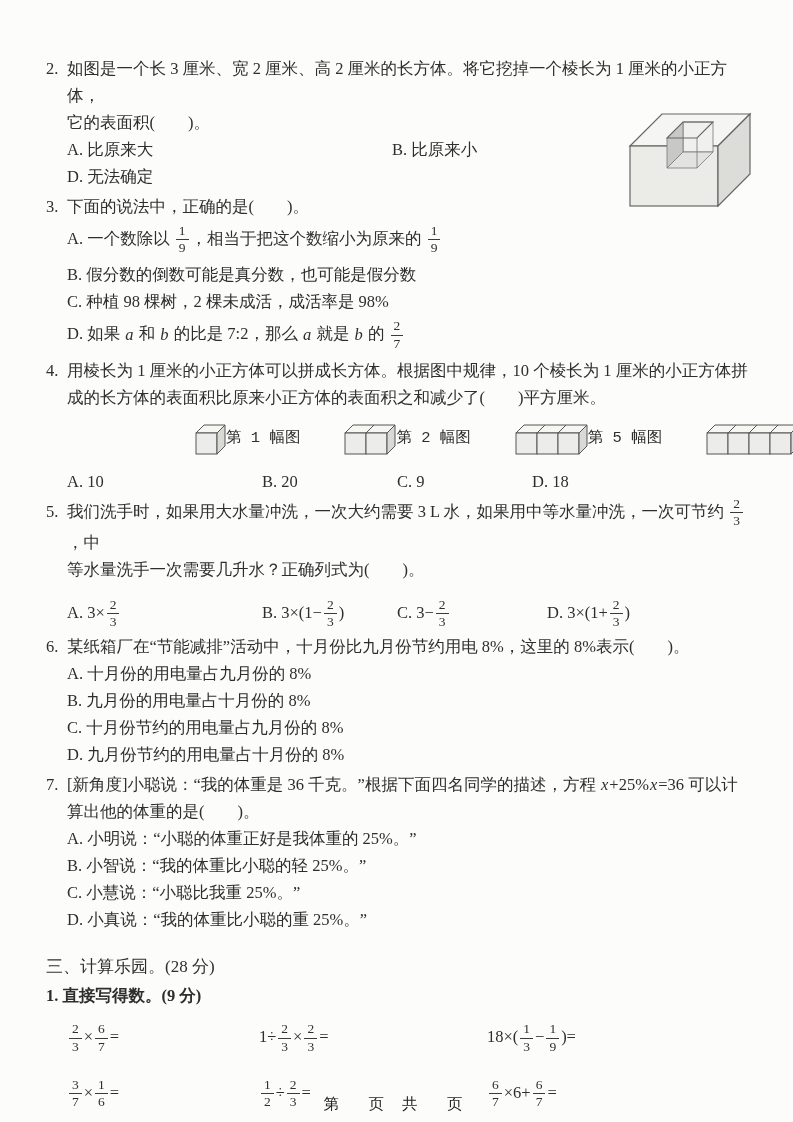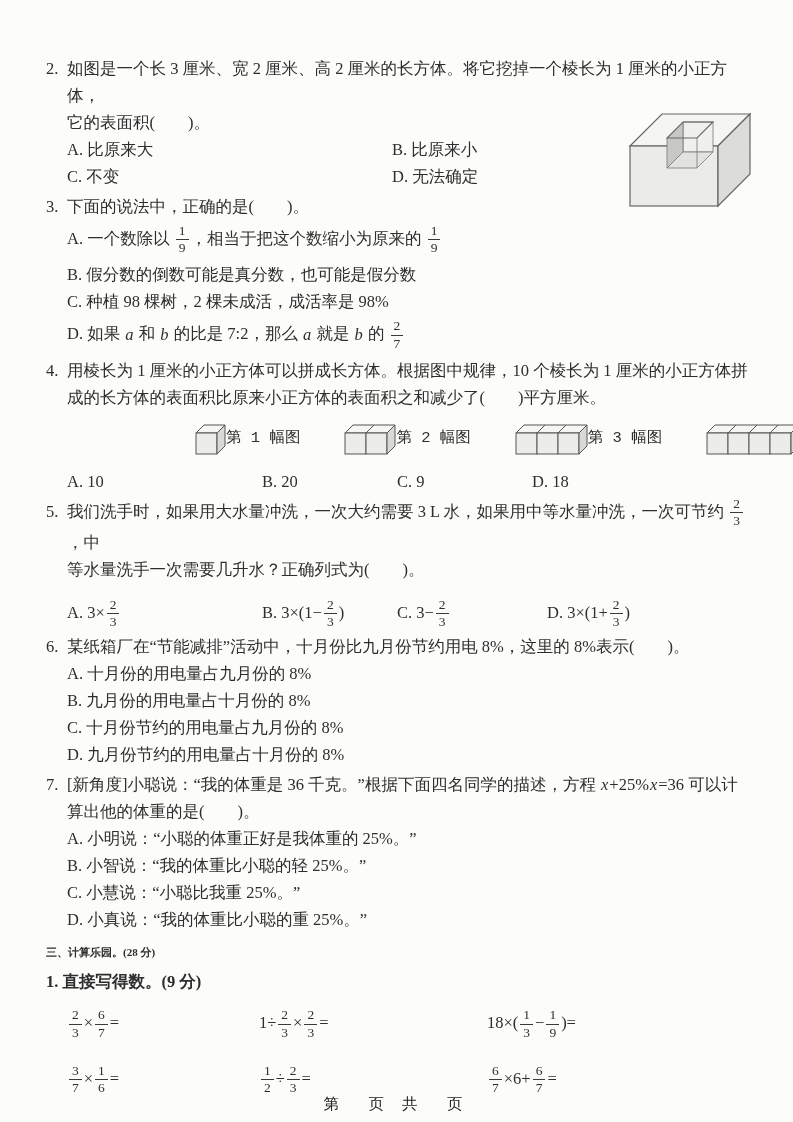--- a/index.html
+++ b/index.html
@@ -25,21 +25,21 @@
   .optline{display:block;}
   .optline.tall{margin:5px 0 5px 21px;}
   .figrow{display:flex;align-items:flex-end;gap:44px;padding-left:128px;margin:8px 0 4px 21px;}
   .fig{display:flex;align-items:flex-start;font-family:Liberation Mono, monospace;}
   .figlabel{font-size:15.5px;line-height:20px;margin-top:4px;white-space:nowrap;}
   .figdots{align-self:center;padding-bottom:18px;font-weight:bold;letter-spacing:1px;}
   .frac{display:inline-flex;flex-direction:column;align-items:center;vertical-align:middle;line-height:1.05;font-size:13.5px;margin:0 2px;transform:translateY(-1px);}
   .fnum{display:block;padding:0 3px 1px;}
   .fden{display:block;border-top:1px solid #3a3a3a;padding:1px 3px 0;}
   i.mvar{font-style:italic;font-family:"Liberation Serif",serif;padding:0 1px;}
-  .sec-title{font-weight:bold;font-size:11px;margin-top:6px;}
+  .sec-title{font-weight:normal;font-size:17px;margin-top:20px;}
   .sec-sub{font-weight:bold;margin-top:2px;}
   .calc{display:grid;grid-template-columns:192px 228px auto;row-gap:24px;margin-top:14px;}
   .calc span{white-space:nowrap;}
   .cuboid{position:absolute;left:618px;top:98px;}
   .footer{position:absolute;bottom:5px;left:0;width:100%;text-align:center;font-size:15.5px;letter-spacing:7px;color:#222;}
 </style>
 </head>
 <body>
 
 <div class="page">
@@ -61,21 +61,20 @@
 
     <div class="q">
       <div class="qline first">
         <span class="qnum">2.</span>
         <span>如图是一个长 3 厘米、宽 2 厘米、高 2 厘米的长方体。将它挖掉一个棱长为 1 厘米的小正方体，</span>
       </div>
       <div class="qline cont">它的表面积(　　)。</div>
       <div class="opts grid2">
         <span>A. 比原来大</span>
         <span>B. 比原来小</span>
-        <span>C. 不变</span>
         <span>D. 无法确定</span>
       </div>
     </div>
 
     <div class="q">
       <div class="qline first">
         <span class="qnum">3.</span>
         <span>下面的说法中，正确的是(　　)。</span>
       </div>
       <div class="optline tall">A. 一个数除以 <span class="frac">
@@ -121,21 +120,21 @@
         <div class="fig">
           <span class="cubestrip"><svg width="73" height="31" viewBox="0 0 73 31">
                 <polygon points="1,9 9,1 30,1 22,9" fill="#f6f6f3" stroke="#555" stroke-width="1"></polygon>
                 <rect x="1" y="9" width="21" height="21" fill="#ececea" stroke="#555" stroke-width="1"></rect>
                 <polygon points="22,9 30,1 51,1 43,9" fill="#f6f6f3" stroke="#555" stroke-width="1"></polygon>
                 <rect x="22" y="9" width="21" height="21" fill="#ececea" stroke="#555" stroke-width="1"></rect>
                 <polygon points="43,9 51,1 72,1 64,9" fill="#f6f6f3" stroke="#555" stroke-width="1"></polygon>
                 <rect x="43" y="9" width="21" height="21" fill="#ececea" stroke="#555" stroke-width="1"></rect>
                 <polygon points="64,9 72,1 72,22 64,30" fill="#d9d9d6" stroke="#555" stroke-width="1"></polygon>
               </svg></span>
-          <span class="figlabel">第 3 幅图</span>
+          <span class="figlabel">第 5 幅图</span>
         </div>
         <div class="fig">
           <span class="cubestrip"><svg width="94" height="31" viewBox="0 0 94 31">
                 <polygon points="1,9 9,1 30,1 22,9" fill="#f6f6f3" stroke="#555" stroke-width="1"></polygon>
                 <rect x="1" y="9" width="21" height="21" fill="#ececea" stroke="#555" stroke-width="1"></rect>
                 <polygon points="22,9 30,1 51,1 43,9" fill="#f6f6f3" stroke="#555" stroke-width="1"></polygon>
                 <rect x="22" y="9" width="21" height="21" fill="#ececea" stroke="#555" stroke-width="1"></rect>
                 <polygon points="43,9 51,1 72,1 64,9" fill="#f6f6f3" stroke="#555" stroke-width="1"></polygon>
                 <rect x="43" y="9" width="21" height="21" fill="#ececea" stroke="#555" stroke-width="1"></rect>
                 <polygon points="64,9 72,1 93,1 85,9" fill="#f6f6f3" stroke="#555" stroke-width="1"></polygon>

